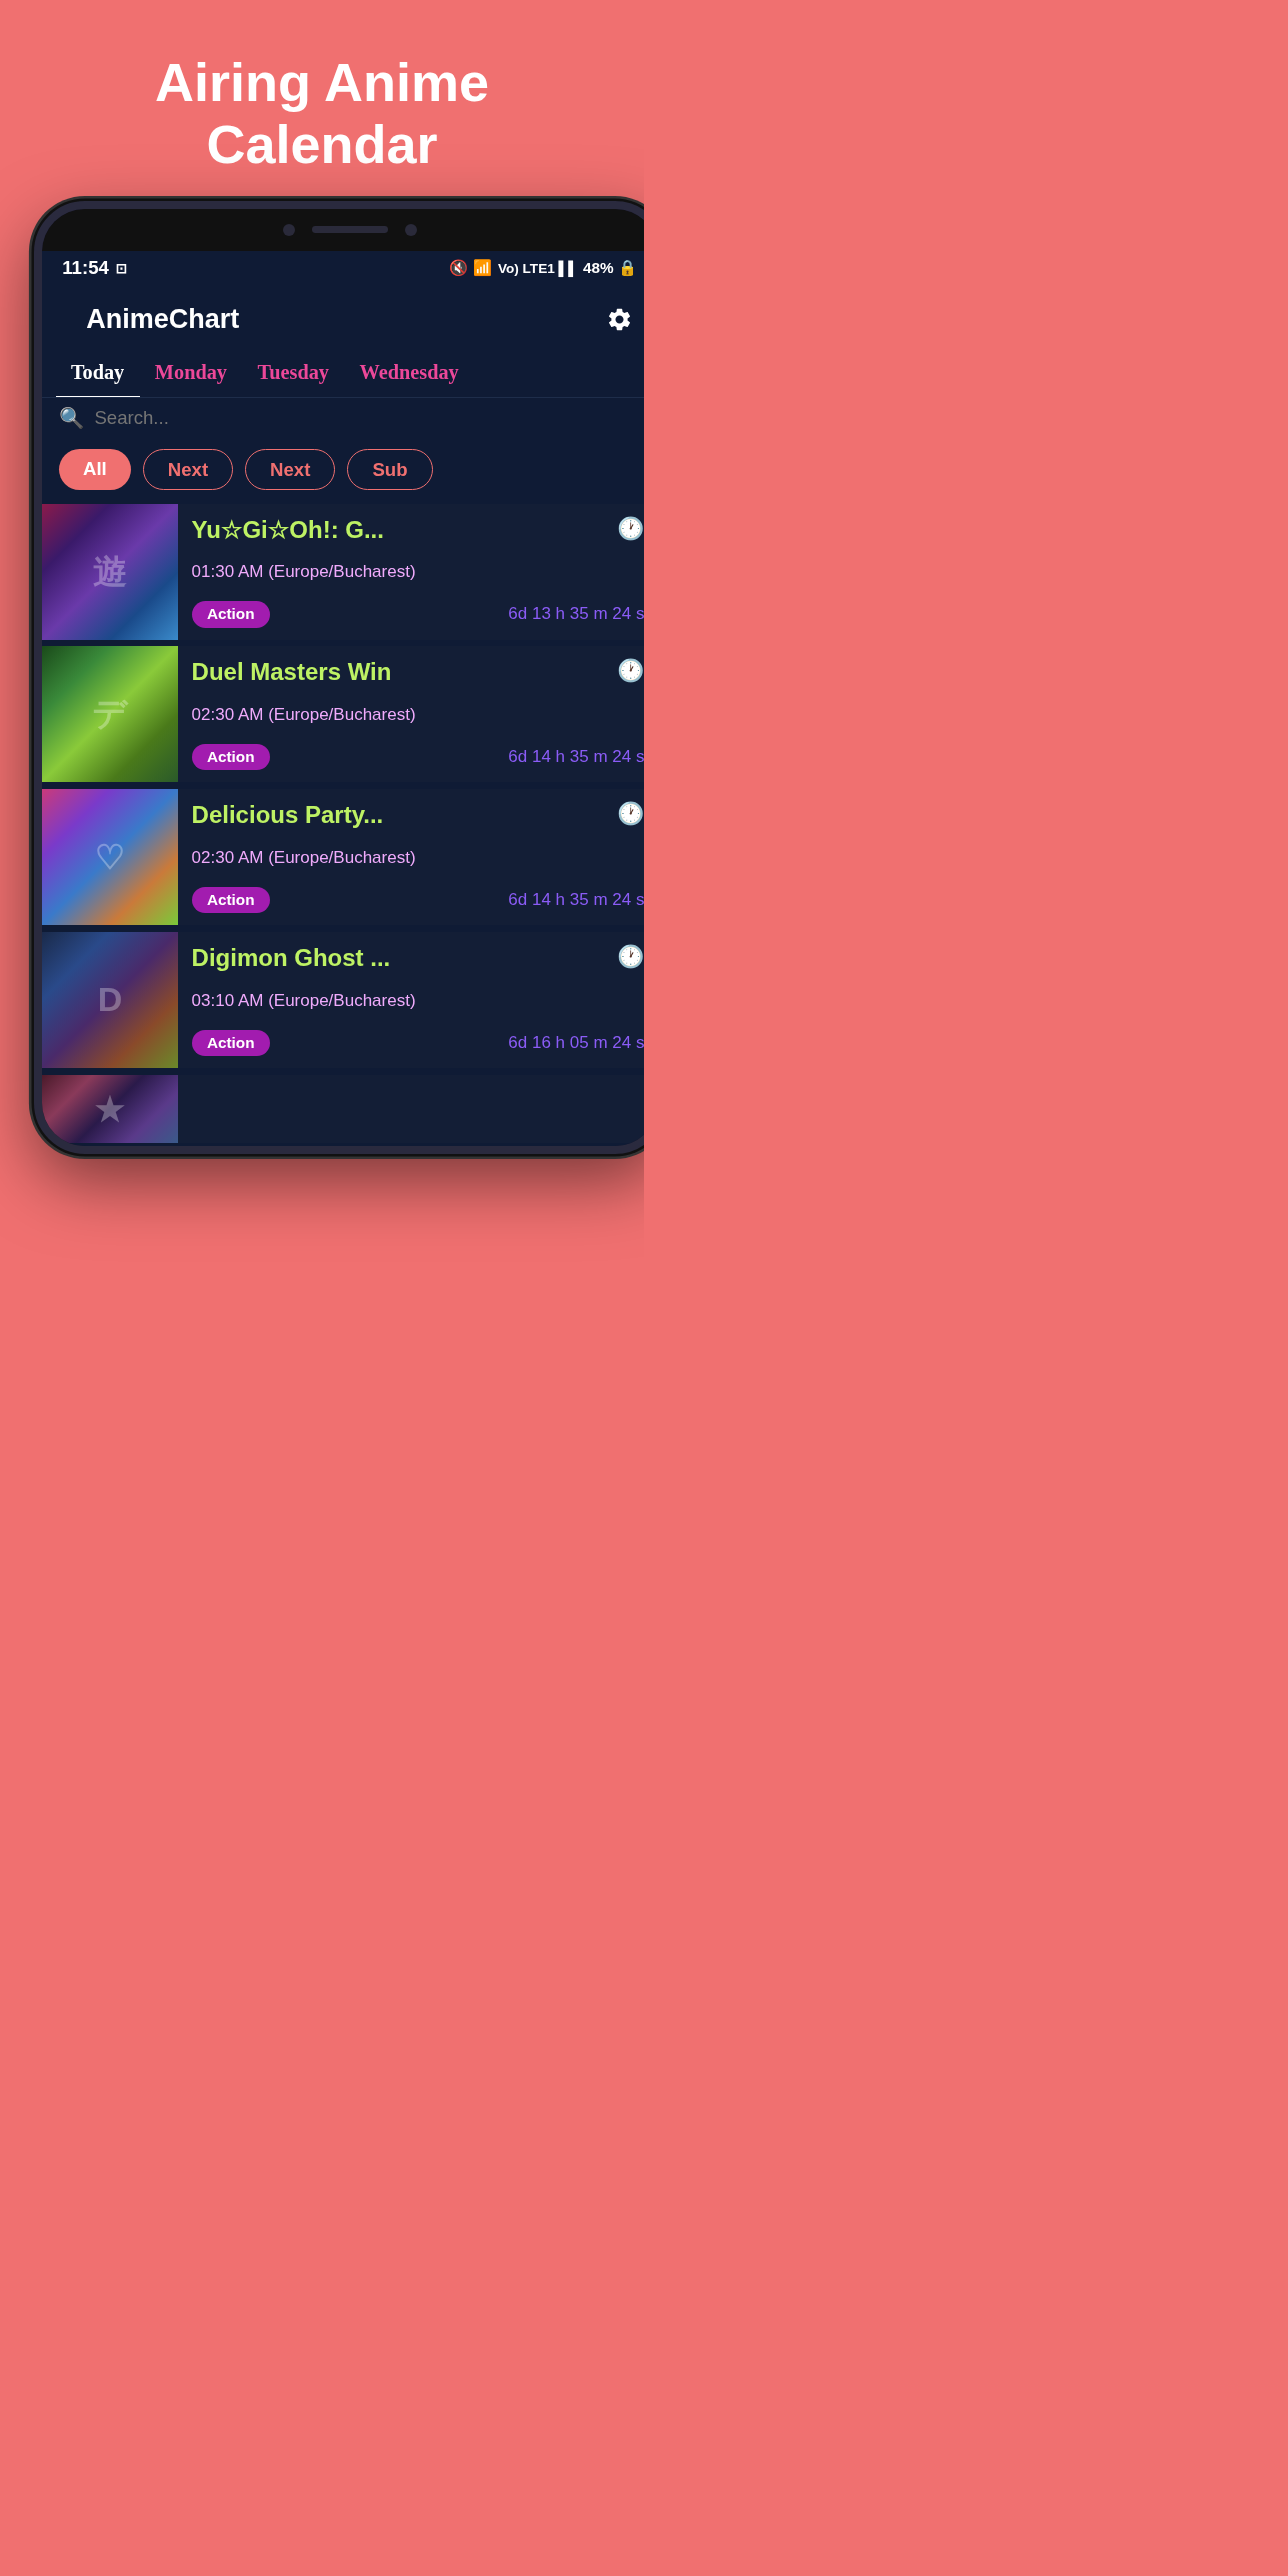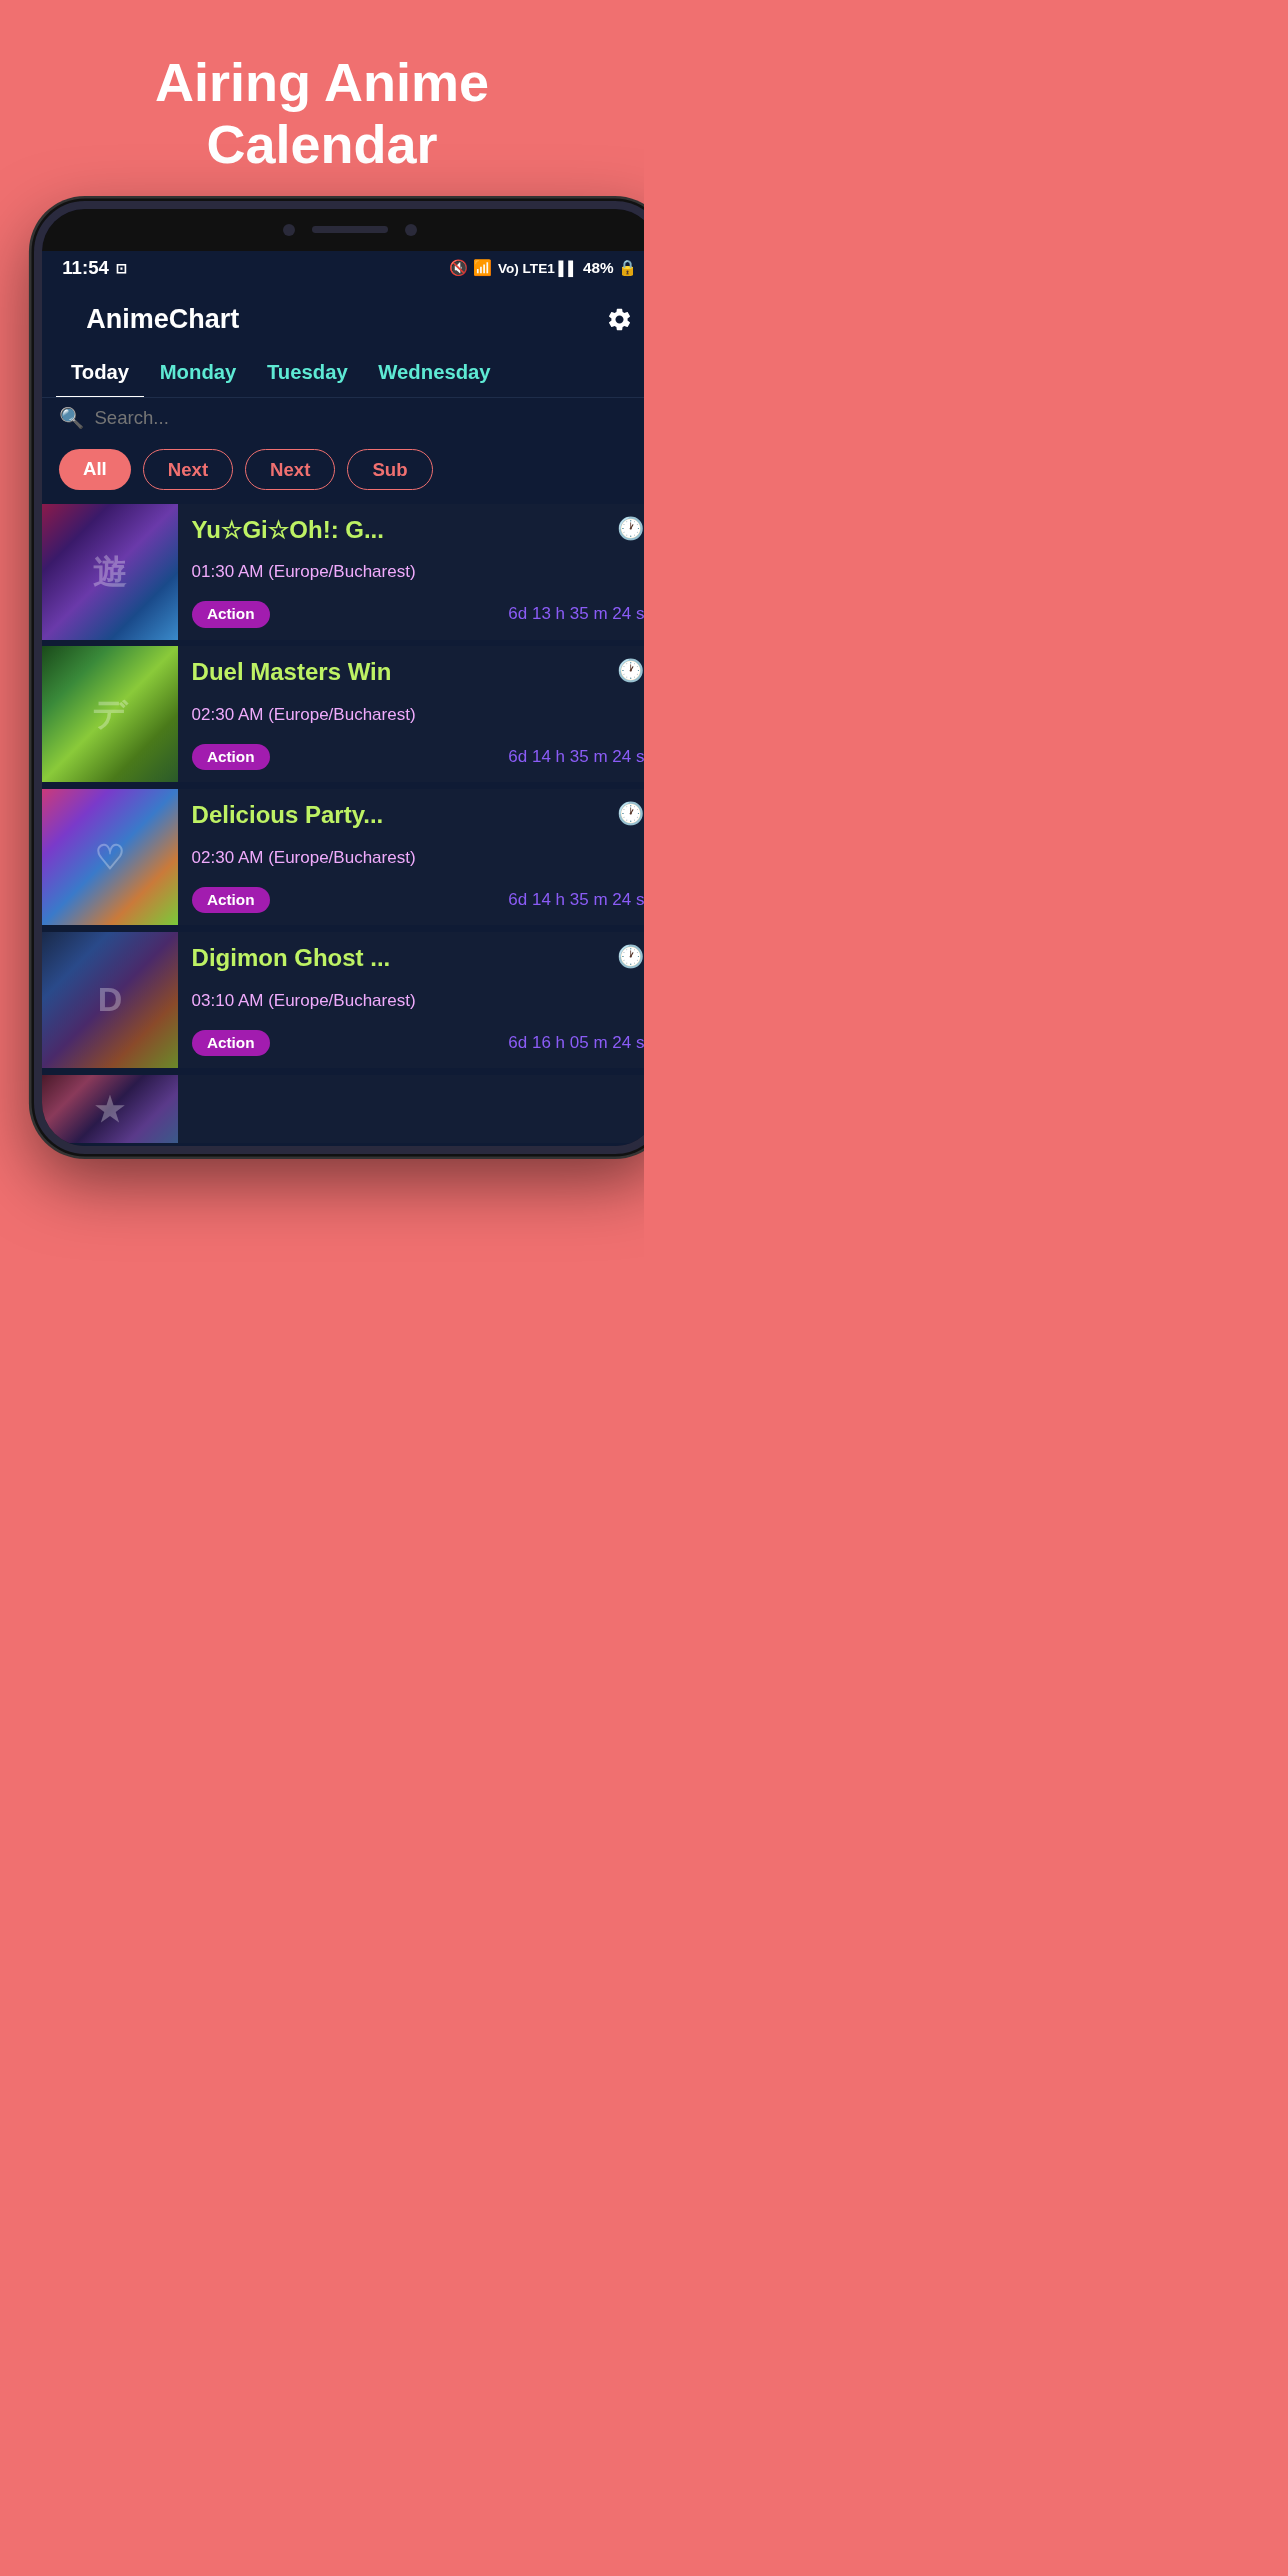--- a/index.html
+++ b/index.html
@@ -115,26 +115,27 @@
       fill: #ffffff;
     }
 
     
     .day-tabs {
       background: #0f1b35;
       display: flex;
       padding: 0 13.6px;
       border-bottom: 0.8px solid #1e2d4a;
       overflow-x: auto;
+      font-family: Liberation Serif, serif;
     }
     .day-tab {
       padding: 12px 15.3px;
       font-size: 20.3px;
       font-weight: 600;
-      color: #5eead4;
+      color: #ec4899;
       cursor: pointer;
       white-space: nowrap;
       border-bottom: 2.5px solid transparent;
       margin-bottom: -0.8px;
     }
     .day-tab.active {
       color: #ffffff;
       border-bottom: 2.5px solid #ffffff;
     }
 

